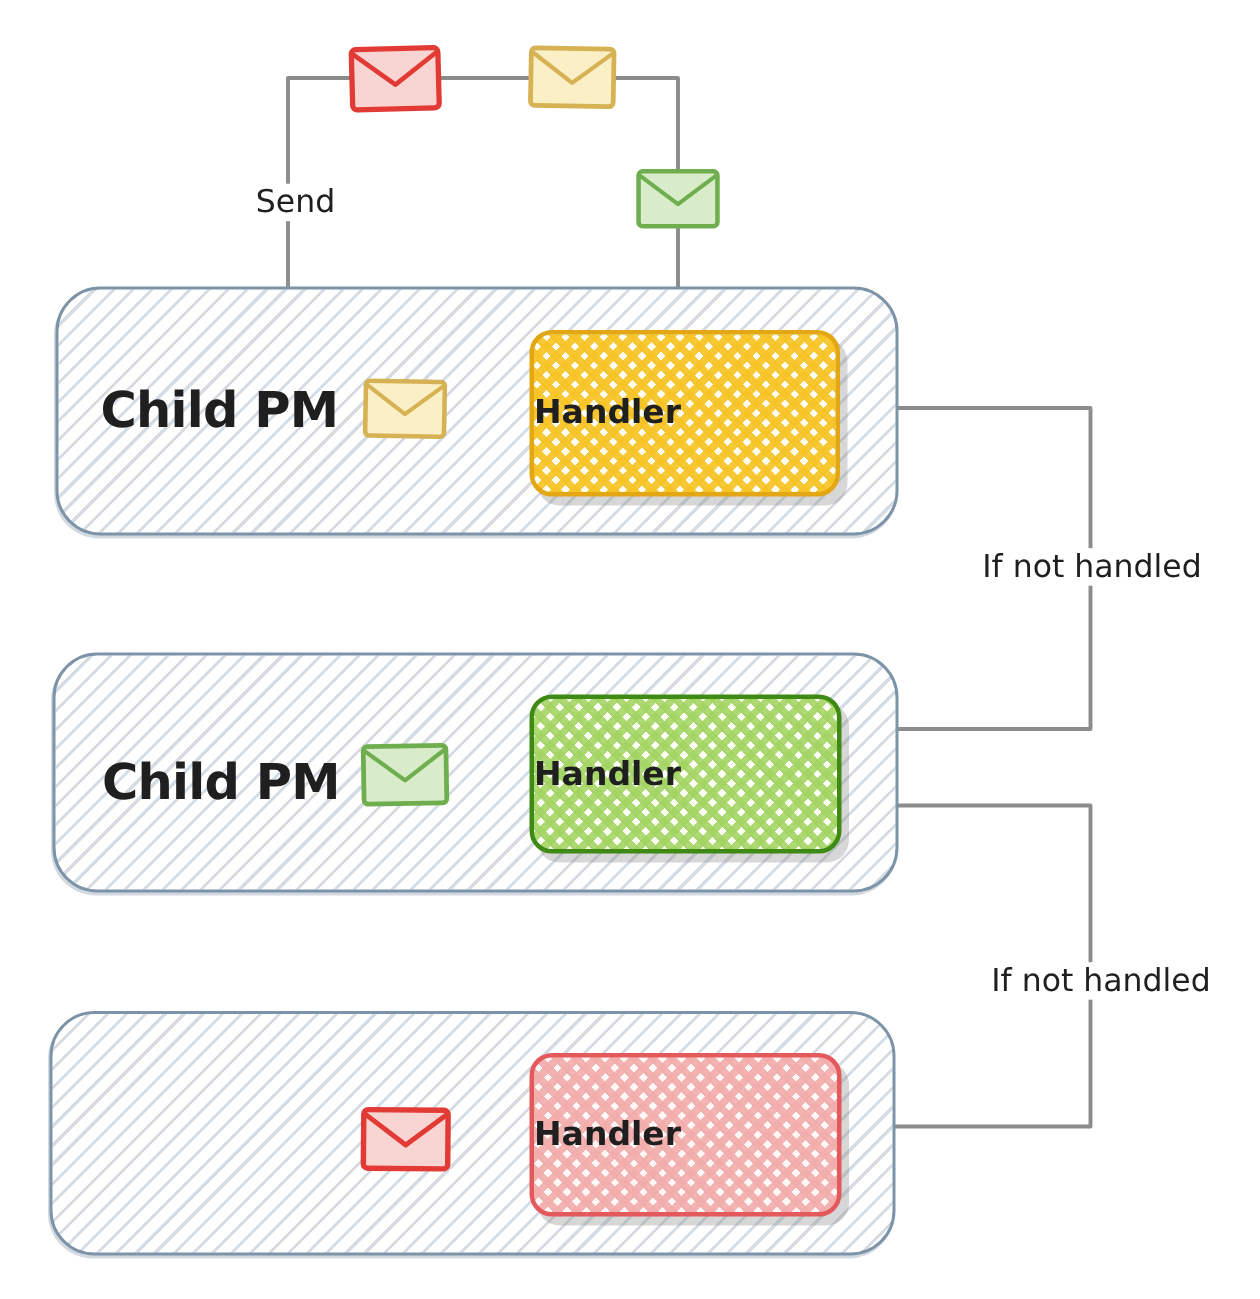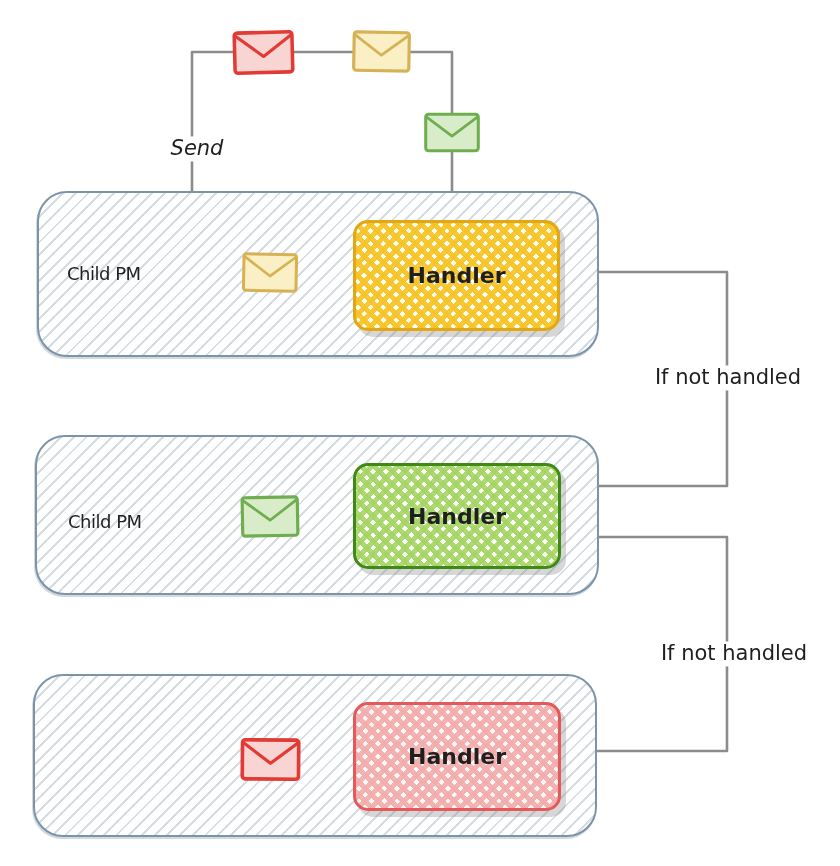--- a/index.html
+++ b/index.html
@@ -37,35 +37,34 @@
       repeating-linear-gradient(135deg,
         rgba(125,147,168,0) 0 7px,
         rgba(125,147,168,0.32) 7px 9px),
       #ffffff;
     box-shadow: -1px 2px 0 rgba(125,147,168,0.35);
   }
 
   .pm-label {
     position: absolute;
     transform: translateY(-50%);
-    font-size: 18px;
-    font-weight: normal;
+    font-size: 33px;
+    font-weight: bold;
     letter-spacing: -0.5px;
     white-space: nowrap;
     text-align: center;
   }
 
   
   .handler {
     position: absolute;
     border-radius: 15px;
     border: 3.5px solid;
     display: flex;
     align-items: center;
-    justify-content: center;
     font-size: 22px;
     font-weight: bold;
     color: #1f1f1f;
     box-shadow: 5px 6px 0 rgba(140,140,140,0.35);
   }
   .handler--yellow {
     border-color: #e2a712;
     background:
       repeating-linear-gradient(45deg,  rgba(247,196,38,0.92) 0 5px, rgba(247,196,38,0) 5px 9px),
       repeating-linear-gradient(135deg, rgba(247,196,38,0.92) 0 5px, rgba(247,196,38,0) 5px 9px),
@@ -137,21 +136,21 @@
   <svg class="envelope" style="left:350px; top:30px; width:63px; height:43px; transform:rotate(1deg);" viewBox="0 0 64 46">
     <rect x="2.5" y="2.5" width="59" height="41" rx="3" stroke-width="3.4" fill="#faefc5" stroke="#d6b254"></rect>
     <path d="M4 6 L32 27 L60 6" fill="none" stroke-width="3" stroke-linejoin="round" stroke-linecap="round" stroke="#d6b254"></path>
   </svg>
 
   <svg class="envelope" style="left:422px; top:112px; width:60px; height:41px;" viewBox="0 0 64 46">
     <rect x="2.5" y="2.5" width="59" height="41" rx="3" stroke-width="3.4" fill="#d9ecca" stroke="#6fae4f"></rect>
     <path d="M4 6 L32 27 L60 6" fill="none" stroke-width="3" stroke-linejoin="round" stroke-linecap="round" stroke="#6fae4f"></path>
   </svg>
 
-  <div class="float-label" style="left:197px; top:149px;font-style:italic;">Send</div>
+  <div class="float-label" style="left:197px; top:135px;">Send</div>
 
   <div class="pm-box" style="left:37px; top:191px; width:558px; height:162px;"></div>
   <div class="pm-label" style="left:67px; top:273px;">Child PM</div>
   <svg class="envelope" style="left:240px; top:252px; width:60px; height:41px; transform:rotate(1deg);" viewBox="0 0 64 46">
     <rect x="2.5" y="2.5" width="59" height="41" rx="3" stroke-width="3.4" fill="#faefc5" stroke="#d6b254"></rect>
     <path d="M4 6 L32 27 L60 6" fill="none" stroke-width="3" stroke-linejoin="round" stroke-linecap="round" stroke="#d6b254"></path>
   </svg>
   <div class="handler handler--yellow" style="left:353px; top:220px; width:201px; height:105px;">
     <span>Handler</span>
   </div>

